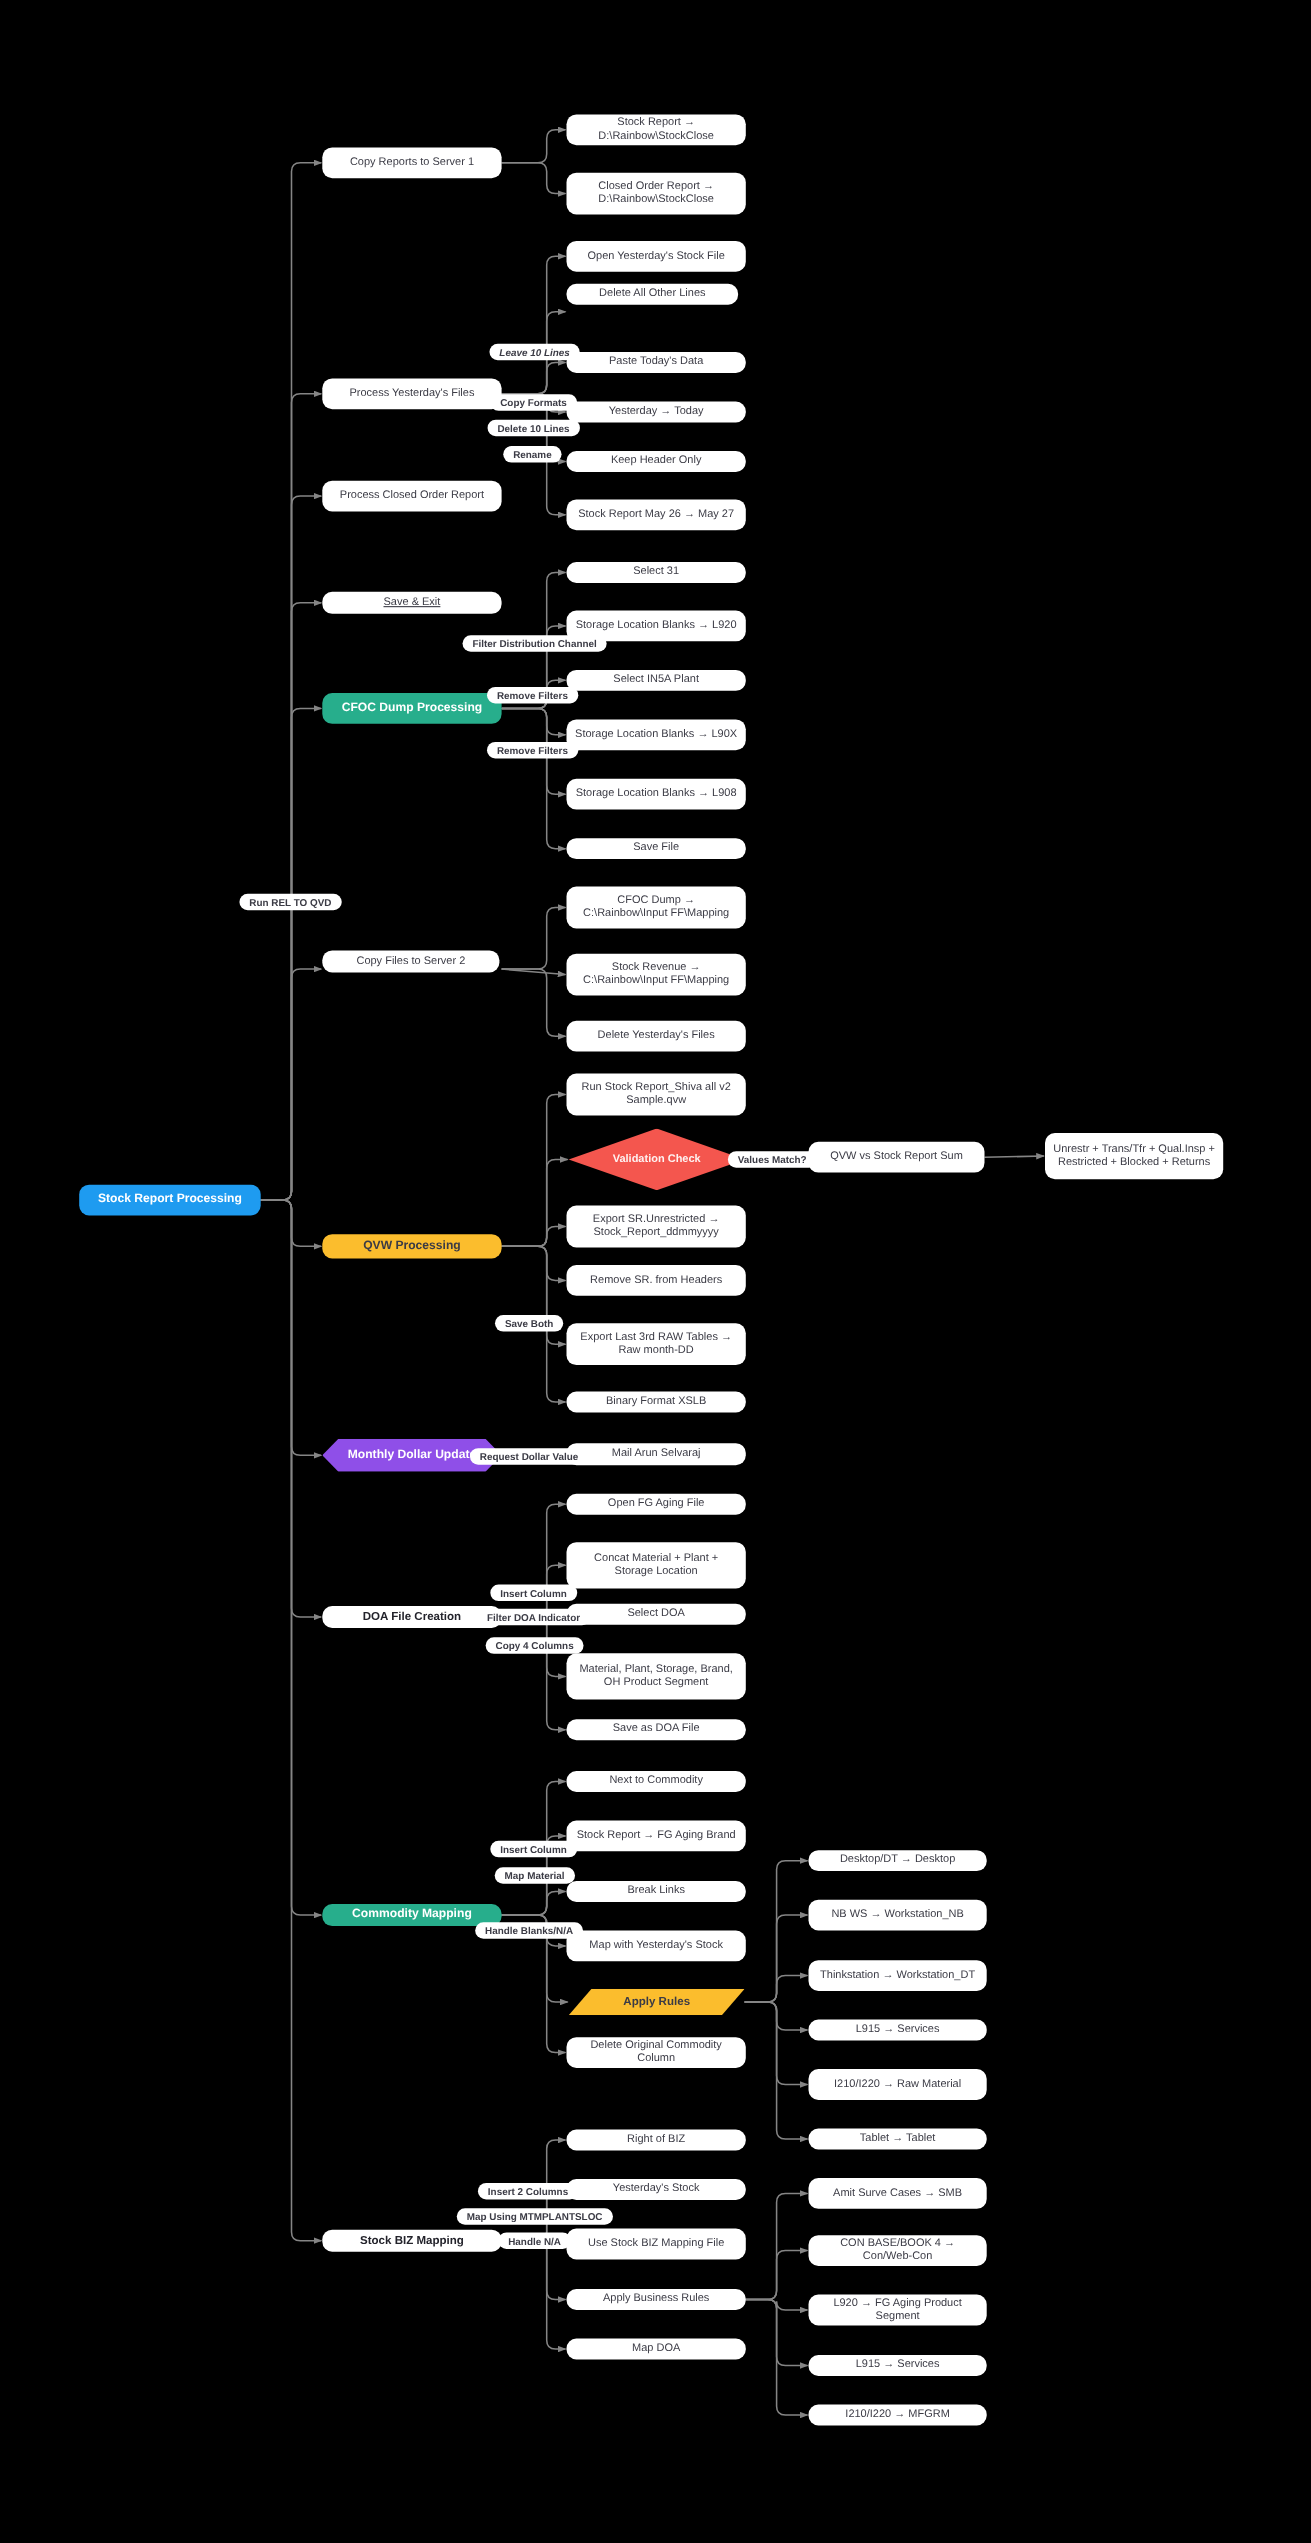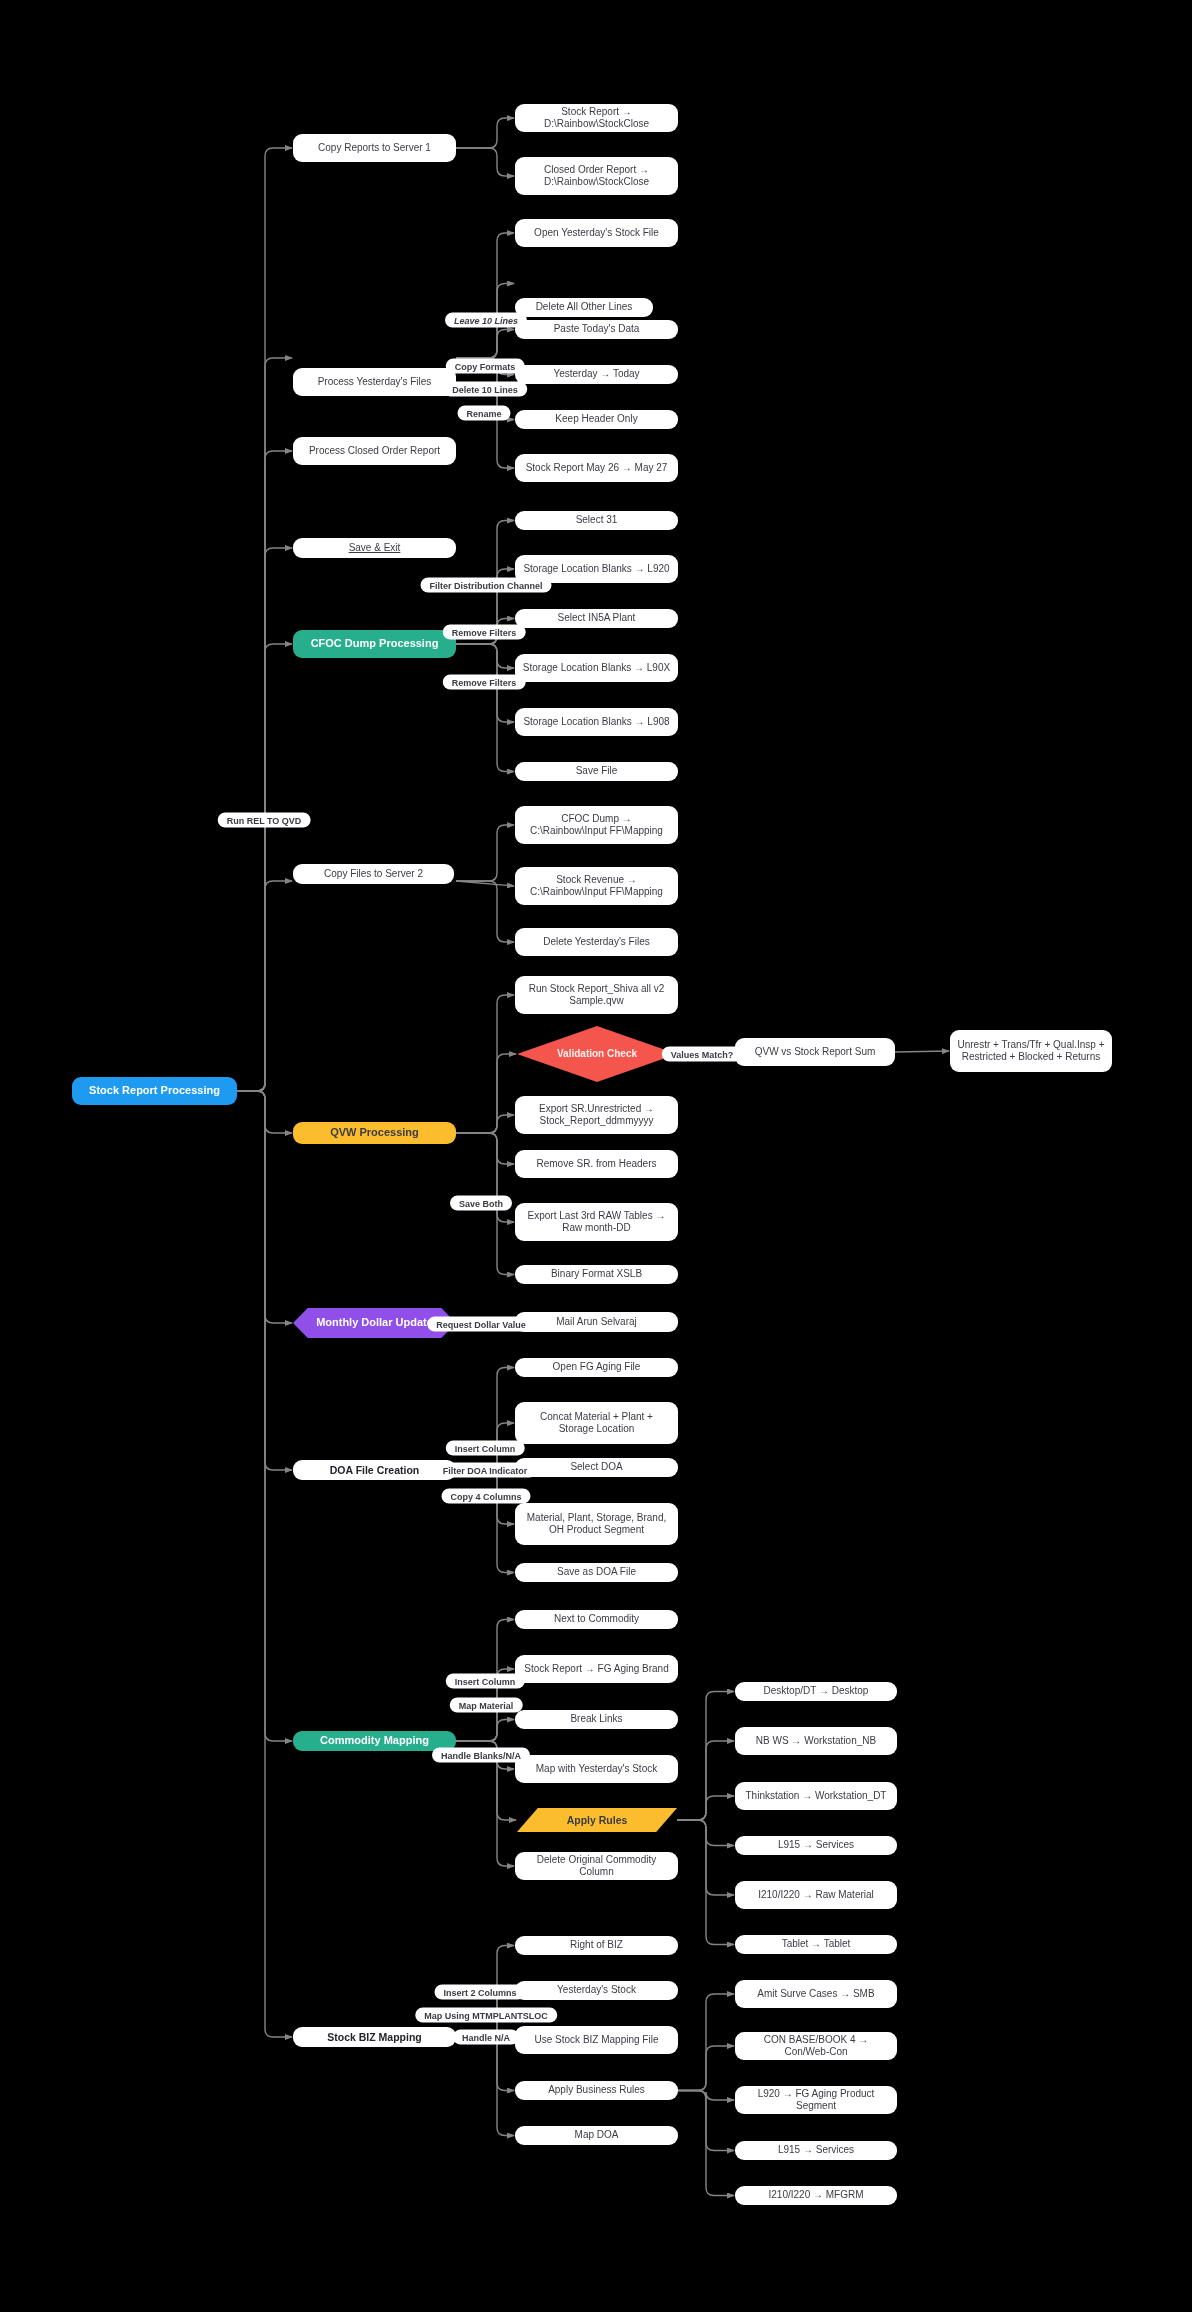--- a/index.html
+++ b/index.html
@@ -96,34 +96,34 @@
       <path d="M 456 2037 L 489 2037 Q 497 2037 497 2045 L 497 2082.5 Q 497 2090.5 505 2090.5 L 514 2090.5" fill="none" stroke="var(--c-edge)" stroke-width="1.4" marker-end="url(#arrow)"></path>
       <path d="M 456 2037 L 489 2037 Q 497 2037 497 2045 L 497 2127.5 Q 497 2135.5 505 2135.5 L 514 2135.5" fill="none" stroke="var(--c-edge)" stroke-width="1.4" marker-end="url(#arrow)"></path>
       <path d="M 678 2090.5 L 698 2090.5 Q 706 2090.5 706 2082.5 L 706 2002 Q 706 1994 714 1994 L 734 1994" fill="none" stroke="var(--c-edge)" stroke-width="1.4" marker-end="url(#arrow)"></path>
       <path d="M 678 2090.5 L 698 2090.5 Q 706 2090.5 706 2082.5 L 706 2054 Q 706 2046 714 2046 L 734 2046" fill="none" stroke="var(--c-edge)" stroke-width="1.4" marker-end="url(#arrow)"></path>
       <path d="M 678 2090.5 L 698 2090.5 Q 706 2090.5 706 2098.5 L 706 2092 Q 706 2100 714 2100 L 734 2100" fill="none" stroke="var(--c-edge)" stroke-width="1.4" marker-end="url(#arrow)"></path>
       <path d="M 678 2090.5 L 698 2090.5 Q 706 2090.5 706 2098.5 L 706 2142.5 Q 706 2150.5 714 2150.5 L 734 2150.5" fill="none" stroke="var(--c-edge)" stroke-width="1.4" marker-end="url(#arrow)"></path>
       <path d="M 678 2090.5 L 698 2090.5 Q 706 2090.5 706 2098.5 L 706 2187.5 Q 706 2195.5 714 2195.5 L 734 2195.5" fill="none" stroke="var(--c-edge)" stroke-width="1.4" marker-end="url(#arrow)"></path>
     </svg>
 <div class="node root" style="left: 72px; top: 1077px; width: 165px; min-height: 28px;">Stock Report Processing</div>
     <div class="node" style="left: 293px; top: 134px; width: 163px; min-height: 28px;">Copy Reports to Server 1</div>
-    <div class="node" style="left: 293px; top: 344px; width: 163px; min-height: 28px; margin-top: 24px;">Process Yesterday's Files</div>
+    <div class="node" style="left: 293px; top: 344px; width: 163px; min-height: 28px;">Process Yesterday's Files</div>
     <div class="node" style="left: 293px; top: 437px; width: 163px; min-height: 28px;">Process Closed Order Report</div>
     <div class="node" style="left: 293px; top: 538px; width: 163px; min-height: 20px; text-decoration: underline;">Save &amp; Exit</div>
     <div class="node green" style="left: 293px; top: 630px; width: 163px; min-height: 28px;">CFOC Dump Processing</div>
     <div class="node" style="left: 293px; top: 864px; width: 161px; min-height: 20px;">Copy Files to Server 2</div>
     <div class="node yellow" style="left: 293px; top: 1122px; width: 163px; min-height: 22px;">QVW Processing</div>
     <div class="node purple" style="left: 293px; top: 1308px; width: 163px; min-height: 30px;">Monthly Dollar Update</div>
     <div class="node bold" style="left: 293px; top: 1460px; width: 163px; min-height: 20px;">DOA File Creation</div>
     <div class="node green" style="left: 293px; top: 1731px; width: 163px; min-height: 20px;">Commodity Mapping</div>
     <div class="node bold" style="left: 293px; top: 2027px; width: 163px; min-height: 20px;">Stock BIZ Mapping</div>
     <div class="node" style="left: 515px; top: 104px; width: 163px; min-height: 28px;">Stock Report → D:\Rainbow\StockClose</div>
     <div class="node" style="left: 515px; top: 157px; width: 163px; min-height: 38px;">Closed Order Report → D:\Rainbow\StockClose</div>
     <div class="node" style="left: 515px; top: 219px; width: 163px; min-height: 28px;">Open Yesterday's Stock File</div>
-    <div class="node" style="left: 515px; top: 258px; width: 138px; min-height: 19px; margin-top: 40px;">Delete All Other Lines</div>
+    <div class="node" style="left: 515px; top: 258px; width: 156px; min-height: 19px;">Delete All Other Lines</div>
     <div class="node" style="left: 515px; top: 320px; width: 163px; min-height: 19px;">Paste Today's Data</div>
     <div class="node" style="left: 515px; top: 365px; width: 163px; min-height: 19px;">Yesterday → Today</div>
     <div class="node" style="left: 515px; top: 410px; width: 163px; min-height: 19px;">Keep Header Only</div>
     <div class="node" style="left: 515px; top: 454px; width: 163px; min-height: 28px;">Stock Report May 26 → May 27</div>
     <div class="node" style="left: 515px; top: 511px; width: 163px; min-height: 19px;">Select 31</div>
     <div class="node" style="left: 515px; top: 555px; width: 163px; min-height: 28px;">Storage Location Blanks → L920</div>
     <div class="node" style="left: 515px; top: 609px; width: 163px; min-height: 19px;">Select IN5A Plant</div>
     <div class="node" style="left: 515px; top: 654px; width: 163px; min-height: 28px;">Storage Location Blanks → L90X</div>
     <div class="node" style="left: 515px; top: 708px; width: 163px; min-height: 28px;">Storage Location Blanks → L908</div>
     <div class="node" style="left: 515px; top: 762px; width: 163px; min-height: 19px;">Save File</div>

